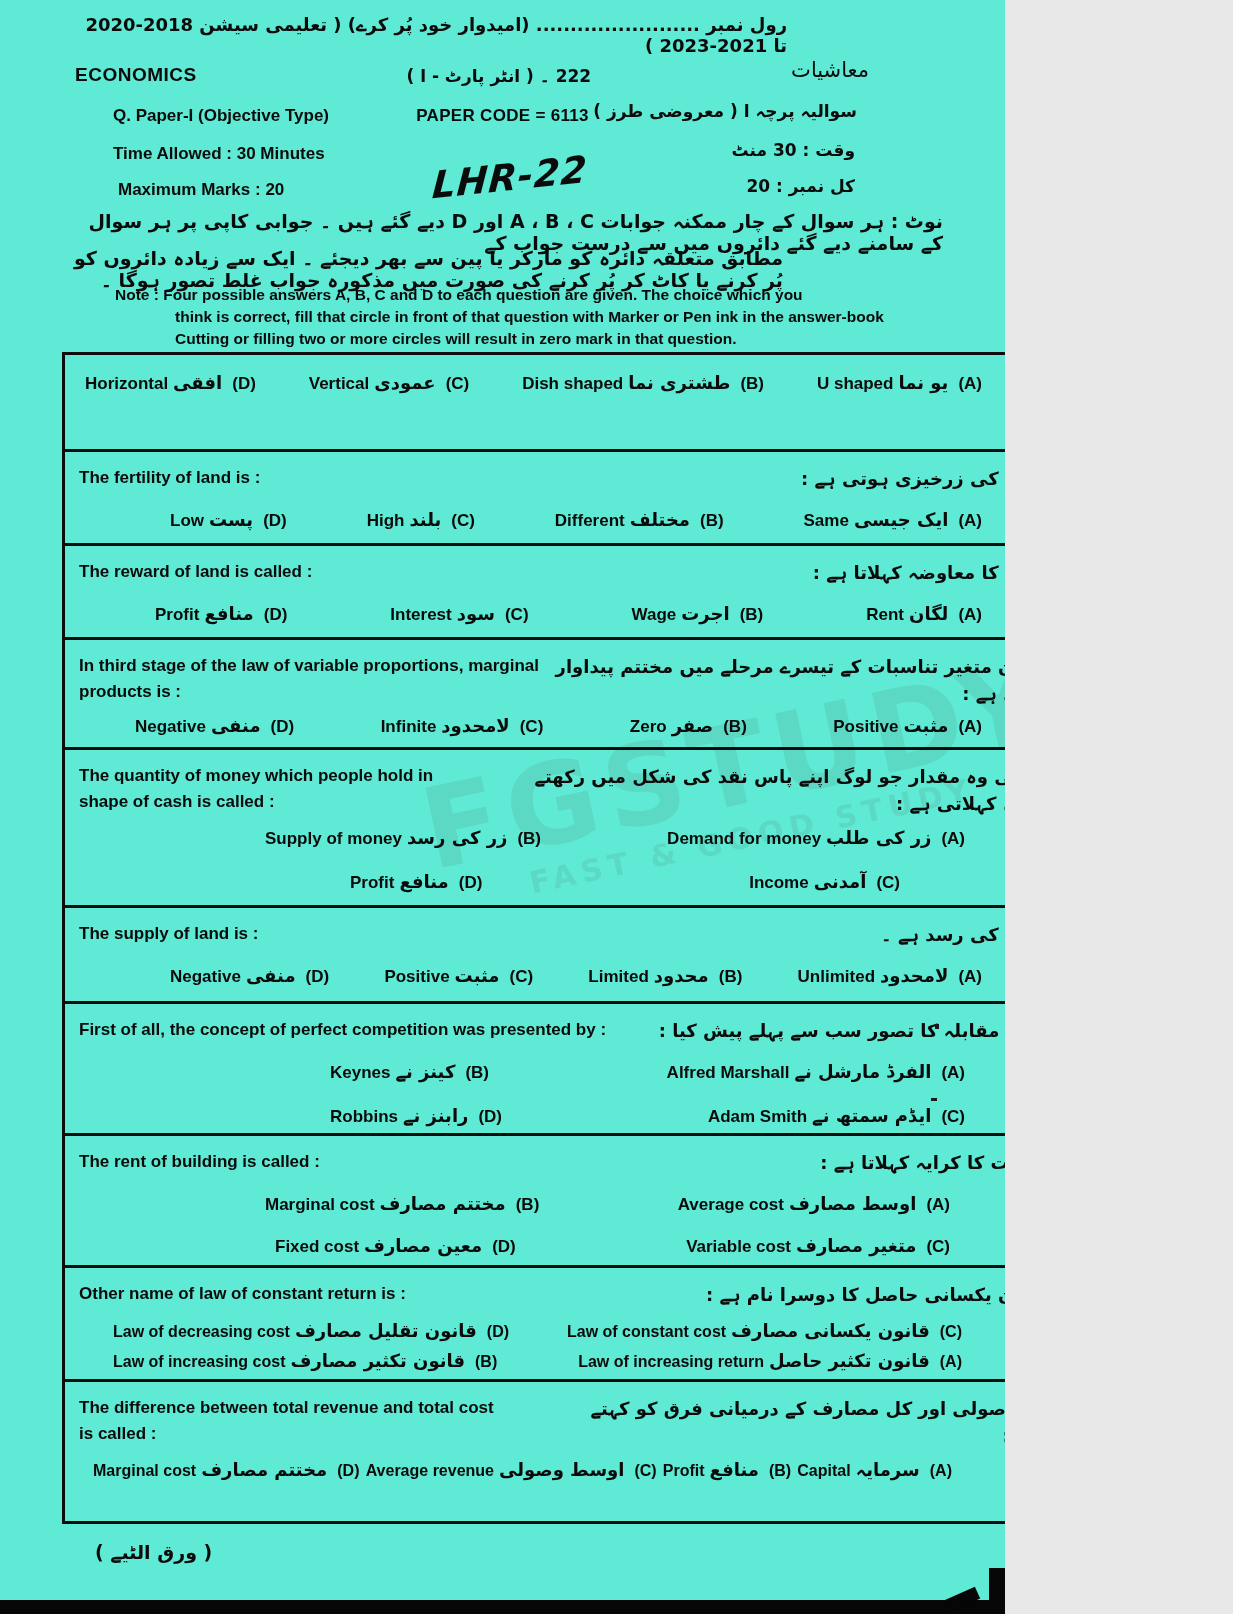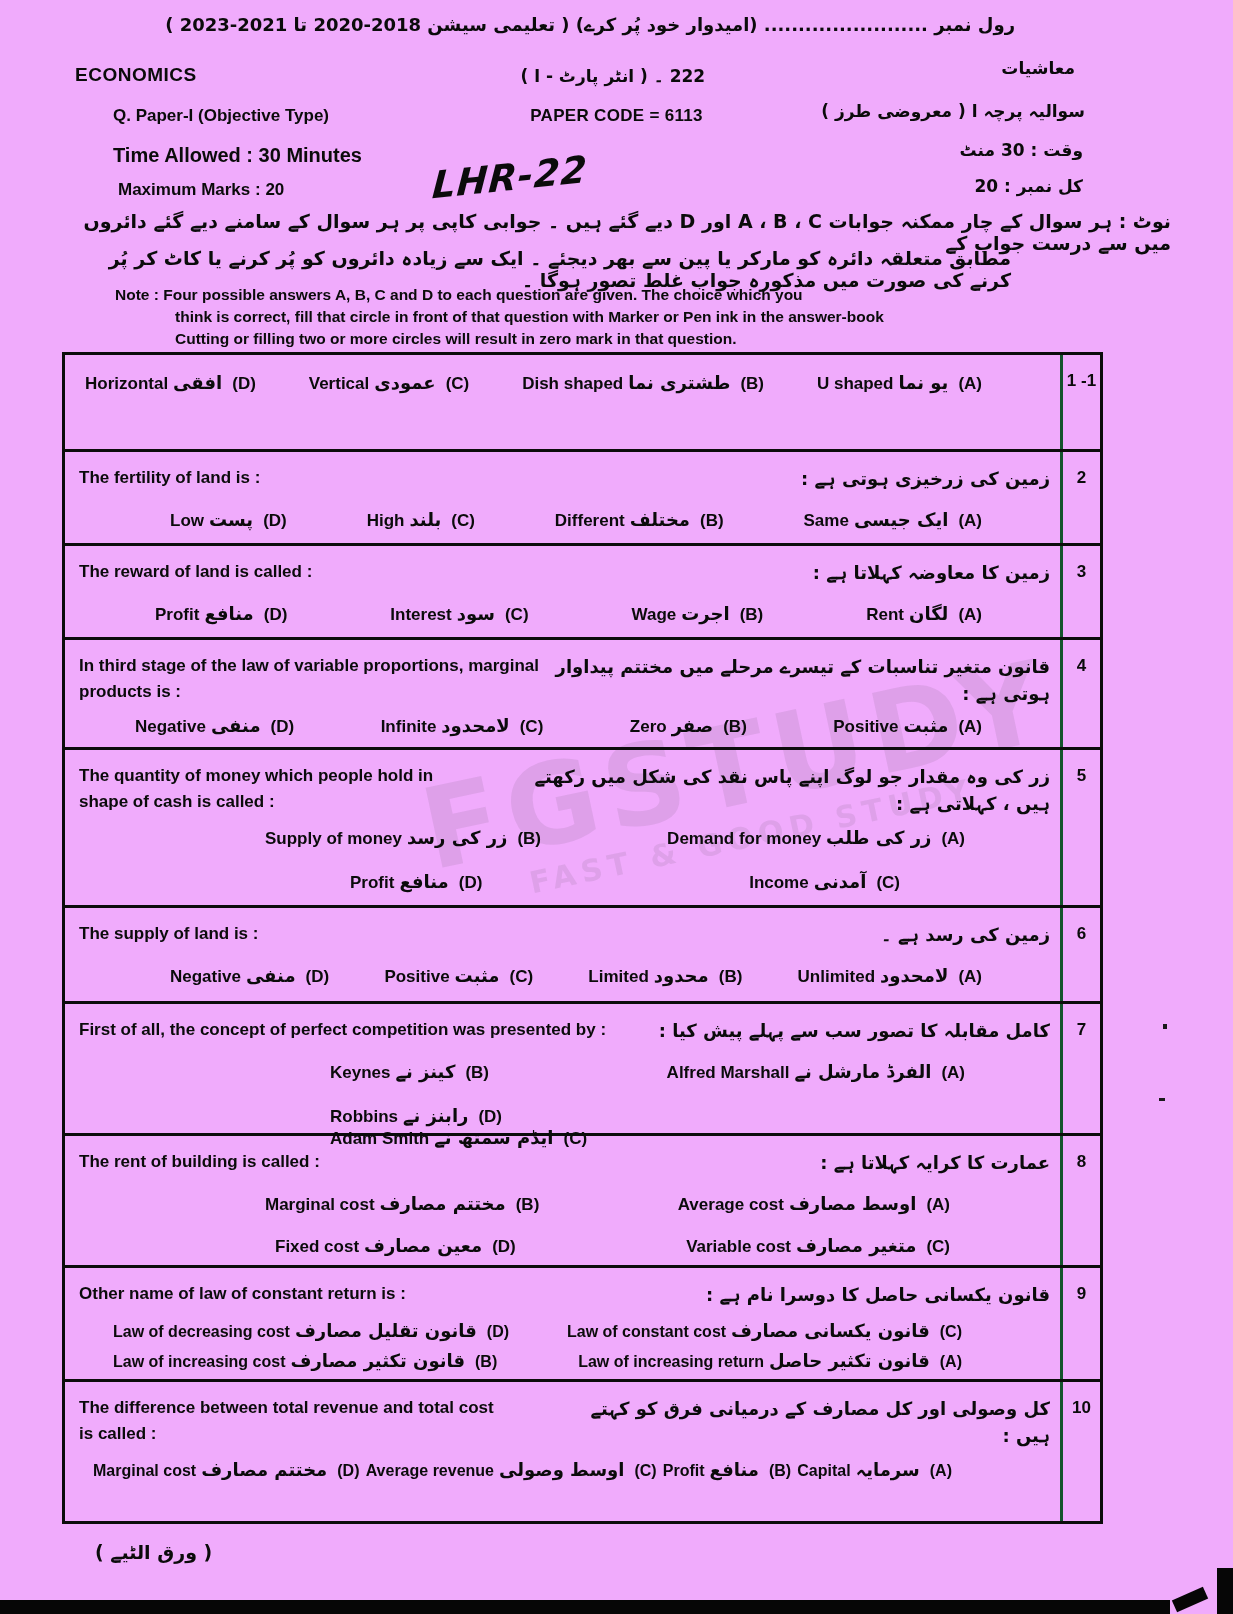--- a/index.html
+++ b/index.html
@@ -1,28 +1,28 @@
 <!DOCTYPE html>
 <html><head>
 <meta charset="utf-8">
 <style>
   html,body{margin:0;padding:0;background:#e8e8e8;}
-  #page{position:relative;width:1233px;height:1614px;background:#f0abfc;overflow:hidden;
+  #page{position:relative;width:1005px;height:1614px;background:#5eead4;overflow:hidden;
         font-family:"Liberation Sans",sans-serif;color:#0b0b0b;}
   .abs{position:absolute;}
   .ur{font-family:"DejaVu Sans",sans-serif;direction:rtl;unicode-bidi:isolate;}
   
   #roll-line{top:14px;left:70px;right:218px;text-align:right;font-size:18px;font-weight:700;}
   #econ{top:64px;left:75px;font-size:19px;font-weight:700;letter-spacing:.5px;}
   #part-line{top:66px;left:50%;transform:translateX(-52%);font-size:17px;font-weight:700;}
-  #subject-ur{top:58px;right:158px;font-size:17px;font-weight:700;}
+  #subject-ur{top:58px;right:136px;font-size:21px;font-weight:400;}
   #qpaper{top:106px;left:113px;font-size:17px;font-weight:700;}
   #papercode{top:106px;left:50%;transform:translateX(-50%);font-size:17px;font-weight:700;letter-spacing:.3px;}
   #qpaper-ur{top:101px;right:148px;font-size:17px;font-weight:700;}
-  #time-en{top:144px;left:113px;font-size:20px;font-weight:700;}
+  #time-en{top:144px;left:113px;font-size:17px;font-weight:700;}
   #time-ur{top:140px;right:150px;font-size:17px;font-weight:700;}
   #marks-en{top:180px;left:118px;font-size:17px;font-weight:700;}
   #marks-ur{top:176px;right:150px;font-size:17px;font-weight:700;}
   #lhr{top:156px;left:432px;font-family:"DejaVu Sans",sans-serif;font-style:italic;font-weight:800;
        font-size:37px;transform:rotate(-6deg) skewX(-10deg);letter-spacing:1px;}
   
   #note-ur1{top:210px;left:70px;right:62px;text-align:right;font-size:19px;font-weight:700;}
   #note-ur2{top:247px;left:70px;right:222px;text-align:right;font-size:19px;font-weight:700;}
   #note-en{top:284px;left:115px;font-size:15.5px;line-height:1.42;font-weight:600;}
   #note-en .cont{padding-left:60px;}
@@ -194,21 +194,21 @@
     <div class="row" style="height:132px">
       <div class="qc">
         <div class="qhead">
           <div class="q-en" style="max-width:58%">First of all, the concept of perfect competition was presented by :</div>
           <div class="q-ur ur" dir="rtl">کامل مقابلہ کا تصور سب سے پہلے پیش کیا :</div>
         </div>
         <div class="opts o2" style="padding-left:265px;">
           <span class="opt"><span class="en">Keynes</span><span class="ur" dir="rtl">کینز نے</span><span class="tag">(B)</span></span>
           <span class="opt"><span class="en">Alfred Marshall</span><span class="ur" dir="rtl">الفرڈ مارشل نے</span><span class="tag">(A)</span></span>
         </div>
-        <div class="opts o2" style="margin-top:22px;padding-left:265px;flex-direction:column;">
+        <div class="opts o2" style="margin-top:22px;padding-left:265px;">
           <span class="opt"><span class="en">Robbins</span><span class="ur" dir="rtl">رابنز نے</span><span class="tag">(D)</span></span>
           <span class="opt"><span class="en">Adam Smith</span><span class="ur" dir="rtl">ایڈم سمتھ نے</span><span class="tag">(C)</span></span>
         </div>
       </div>
       <div class="qn">7</div>
     </div>
 
     <div class="row" style="height:132px">
       <div class="qc">
         <div class="qhead">

